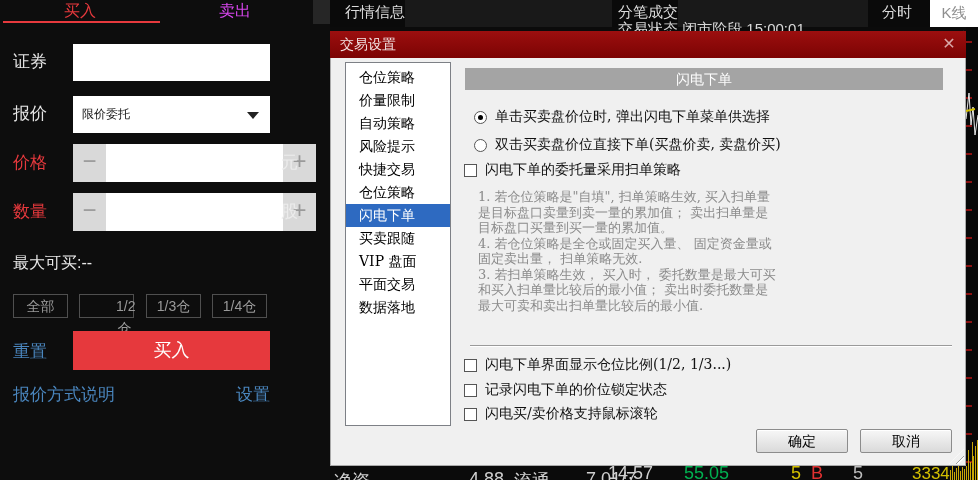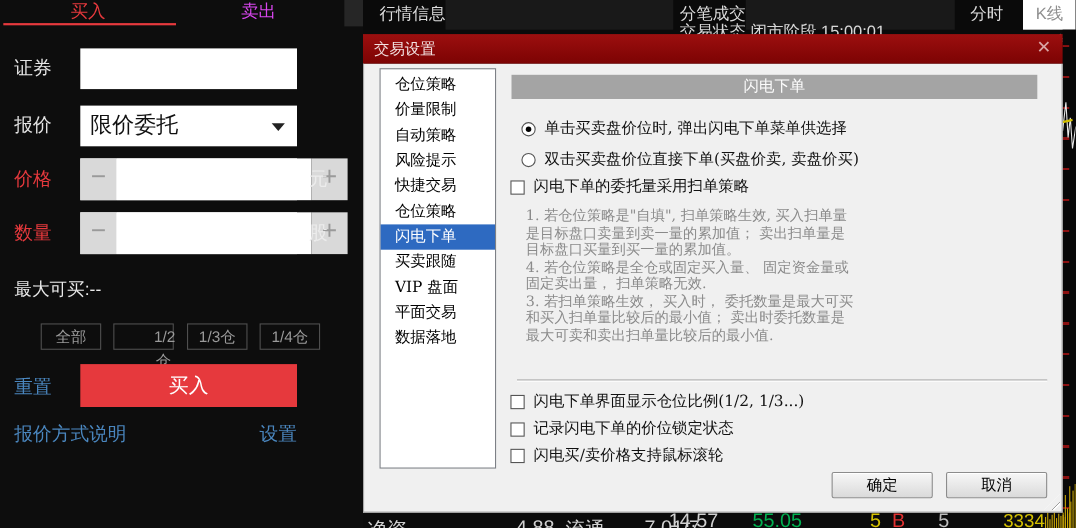--- a/index.html
+++ b/index.html
@@ -14,28 +14,28 @@
   
   .left-panel { left:0; top:0; width:330px; height:480px; background:#0d0d0d; }
   .tab { top:0; height:24px; line-height:22px; text-align:center; font-size:16px; cursor:pointer; }
   .tab-buy { left:0; width:160px; color:#e6393d; }
   .tab-sell { left:160px; width:150px; color:#d946ef; }
   .tab-underline { left:3px; top:21px; width:157px; height:2px; background:#e6393d; }
   .tab-edge { left:313px; top:0; width:17px; height:24px; background:#262626; }
   .f-label { left:13px; color:#e5e5e5; font-size:17px; }
   .f-label.red { color:#e6393d; }
   .txt-input { left:73px; width:197px; height:37px; background:#fff; border:none; outline:none; font-size:16px; padding:0 8px; color:#111; }
-  .selectbox { left:73px; width:197px; height:37px; background:#fff; color:#111; font-size:20px; line-height:37px; padding-left:9px; cursor:pointer; }
+  .selectbox { left:73px; width:197px; height:37px; background:#fff; color:#111; font-size:12px; line-height:37px; padding-left:9px; cursor:pointer; }
   .caret { position:absolute; right:11px; top:16px; width:0; height:0; border-left:6px solid transparent; border-right:6px solid transparent; border-top:7px solid #222; }
   .stepper { left:73px; width:197px; height:38px; background:#fff; display:flex; }
   .step-btn { width:33px; height:38px; background:#d9d9d9; color:#9a9a9a; font-size:24px; line-height:34px; text-align:center; cursor:pointer; flex:0 0 auto; }
   .step-input { flex:1; border:none; outline:none; background:#fff; }
   .unit { left:281px; color:#ececec; font-size:17px; }
   .maxbuy { left:13px; top:253px; color:#e9e9e9; font-size:16px; }
-  .pos-btn { top:294px; width:55px; height:24px; border:1px solid #4f4f4f; color:#9a9a9a; font-size:14px; line-height:22px; text-align:center; cursor:pointer;margin-left:24px; }
+  .pos-btn { top:294px; width:55px; height:24px; border:1px solid #4f4f4f; color:#9a9a9a; font-size:14px; line-height:22px; text-align:center; cursor:pointer; }
   .blue-link { color:#4a86be; font-size:17px; cursor:pointer; }
   .buy-btn { left:73px; top:331px; width:197px; height:39px; background:#e6393d; color:#fff; font-size:18px; line-height:39px; text-align:center; cursor:pointer; }
 
   
   .top-bar { left:330px; top:0; width:648px; height:27px; background:#0a0a0a; }
   .tb-text { top:3px; color:#dcdcdc; font-size:15px; cursor:pointer; }
   .tb-panel { top:0; height:27px; background:#191919; }
   .tb-kline { left:600px; top:0; width:48px; height:27px; background:#ffffff; color:#8f8f8f; font-size:15px; text-align:center; line-height:26px; cursor:pointer; }
   .status-line { left:618px; top:20px; color:#d8d8d8; font-size:15px; white-space:nowrap; }
   .partial-char { left:962px; top:29px; color:#cccccc; font-size:14px; }

